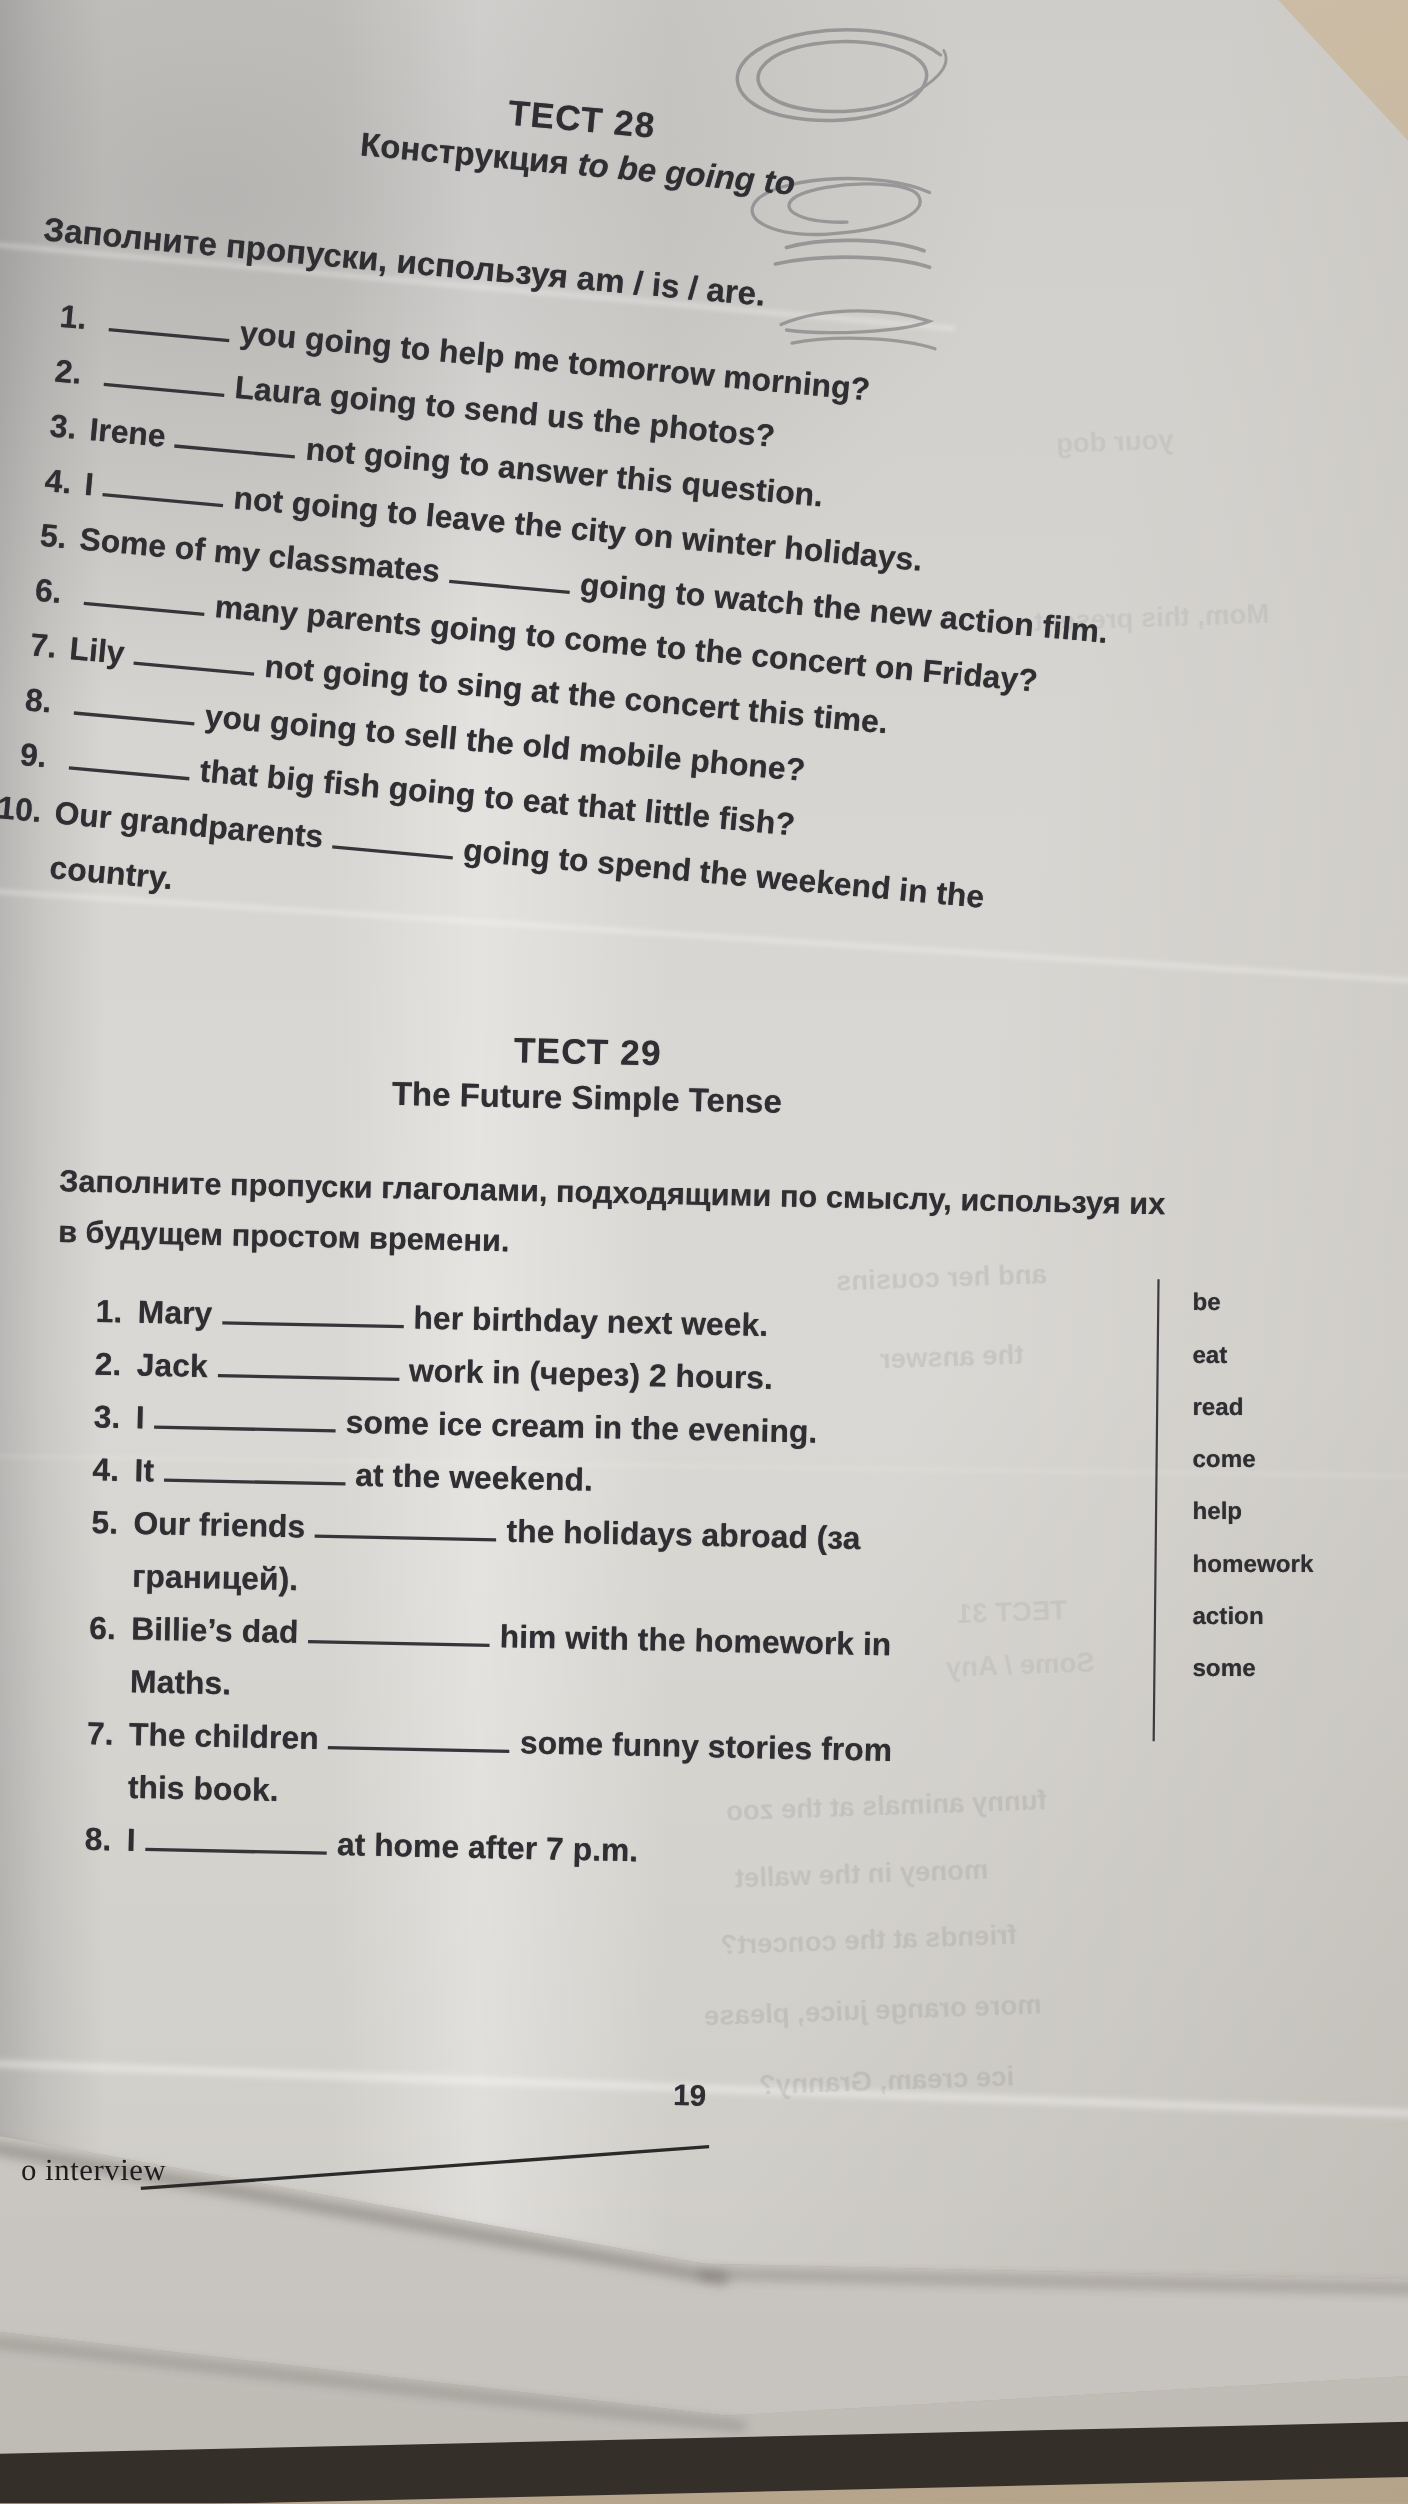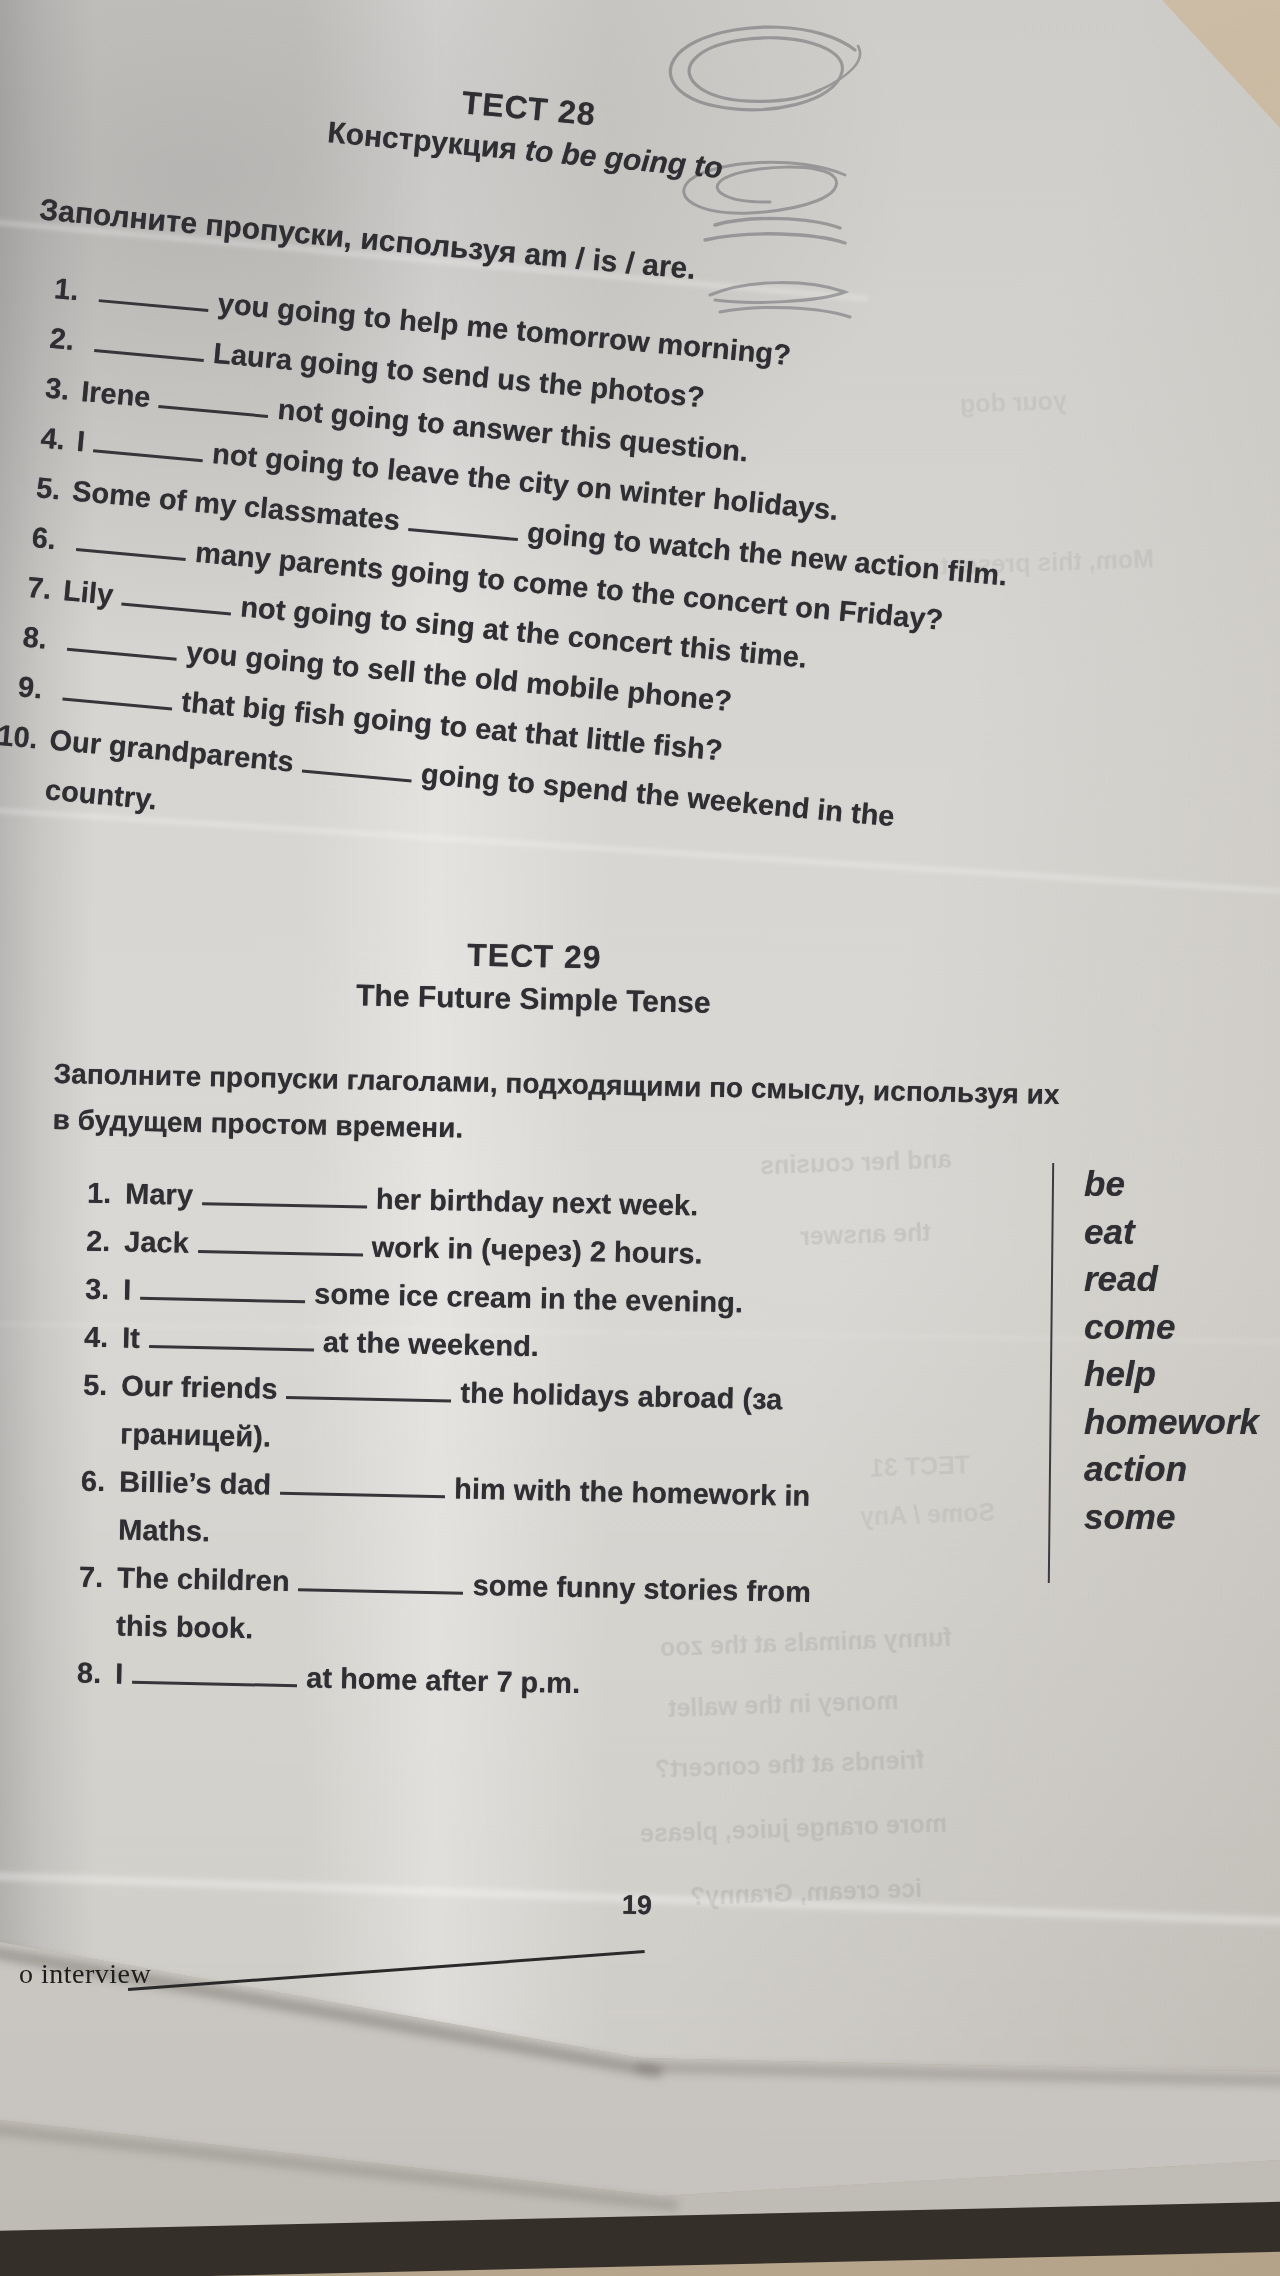--- a/index.html
+++ b/index.html
@@ -69,25 +69,25 @@
   .t29{left:55px;top:920px;width:1000px;transform:rotate(1.2deg);font-size:29px;}
   .t29 .title{left:0;top:8px;width:960px;font-size:32px;letter-spacing:1px;}
   .t29 .subtitle{left:0;top:52px;width:960px;font-size:30px;}
   .t29 .instr1{position:absolute;left:2px;top:138px;font-size:28px;white-space:nowrap;}
   .t29 .instr2{position:absolute;left:2px;top:184px;font-size:28px;white-space:nowrap;}
   .t29 .items{position:absolute;left:22px;top:248px;width:680px;line-height:48px;}
   .t29 .num{width:40px;margin-right:14px;}
 
   
   .divider{position:absolute;left:1050px;top:1163px;height:420px;border-left:2.5px solid #3c3c40;transform:rotate(.6deg);}
-  .wordbank{position:absolute;left:1084px;top:1160px;font-size:35px;line-height:47.5px;font-style:italic;}
+  .wordbank{position:absolute;left:1084px;top:1160px;font-size:22px;line-height:47.5px;}
   .wordbank span{display:block;}
 
   
-  .pagenum{position:absolute;left:612px;top:1890px;font-size:27px;transform:rotate(1deg);margin-left:10px;}
+  .pagenum{position:absolute;left:612px;top:1890px;font-size:27px;transform:rotate(1deg);}
   .underpage-text{
     position:absolute;left:19px;top:1958px;font-family:"Liberation Serif","DejaVu Serif",serif;
     font-size:28px;color:#1d1d1d;letter-spacing:.5px;
   }
   .ruled-line{position:absolute;left:128px;top:1988px;width:518px;height:2.5px;background:#2a2a2a;transform:rotate(-4.2deg);transform-origin:0 50%;}
 
   .scribbles{position:absolute;left:620px;top:10px;}
 
   .bleed{
     position:absolute;font-weight:bold;font-size:25px;color:#55606b;opacity:.14;

